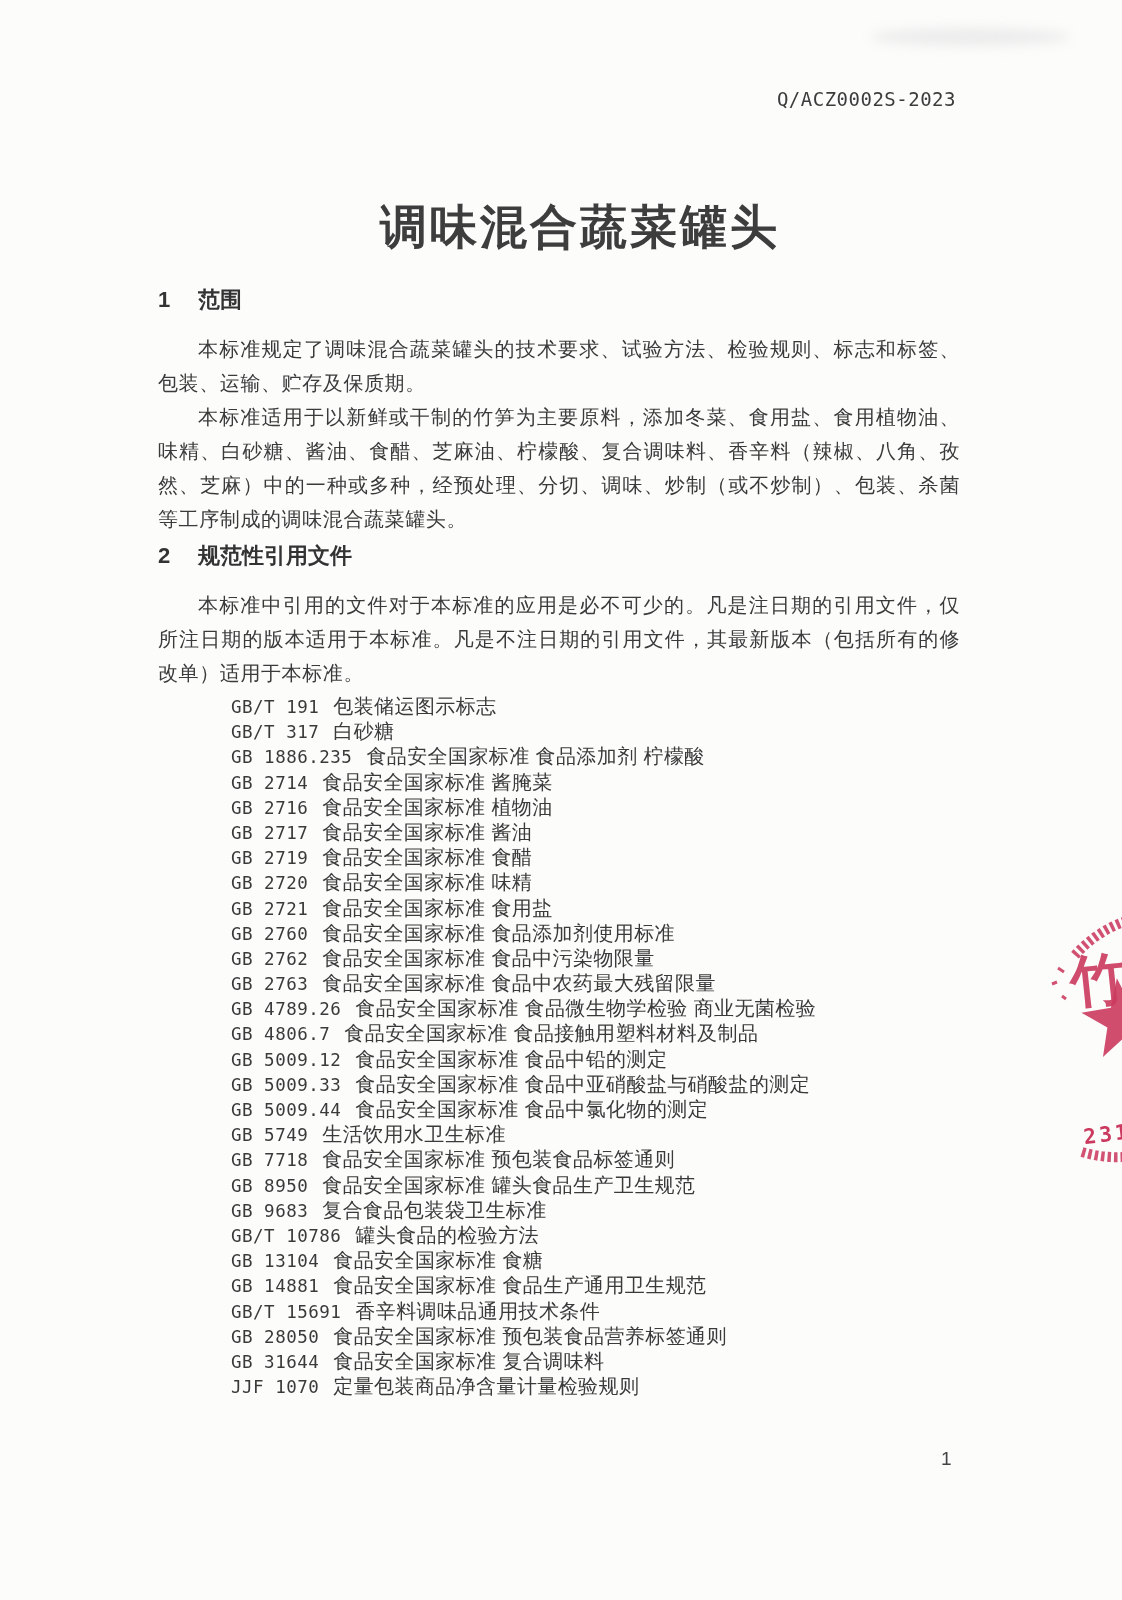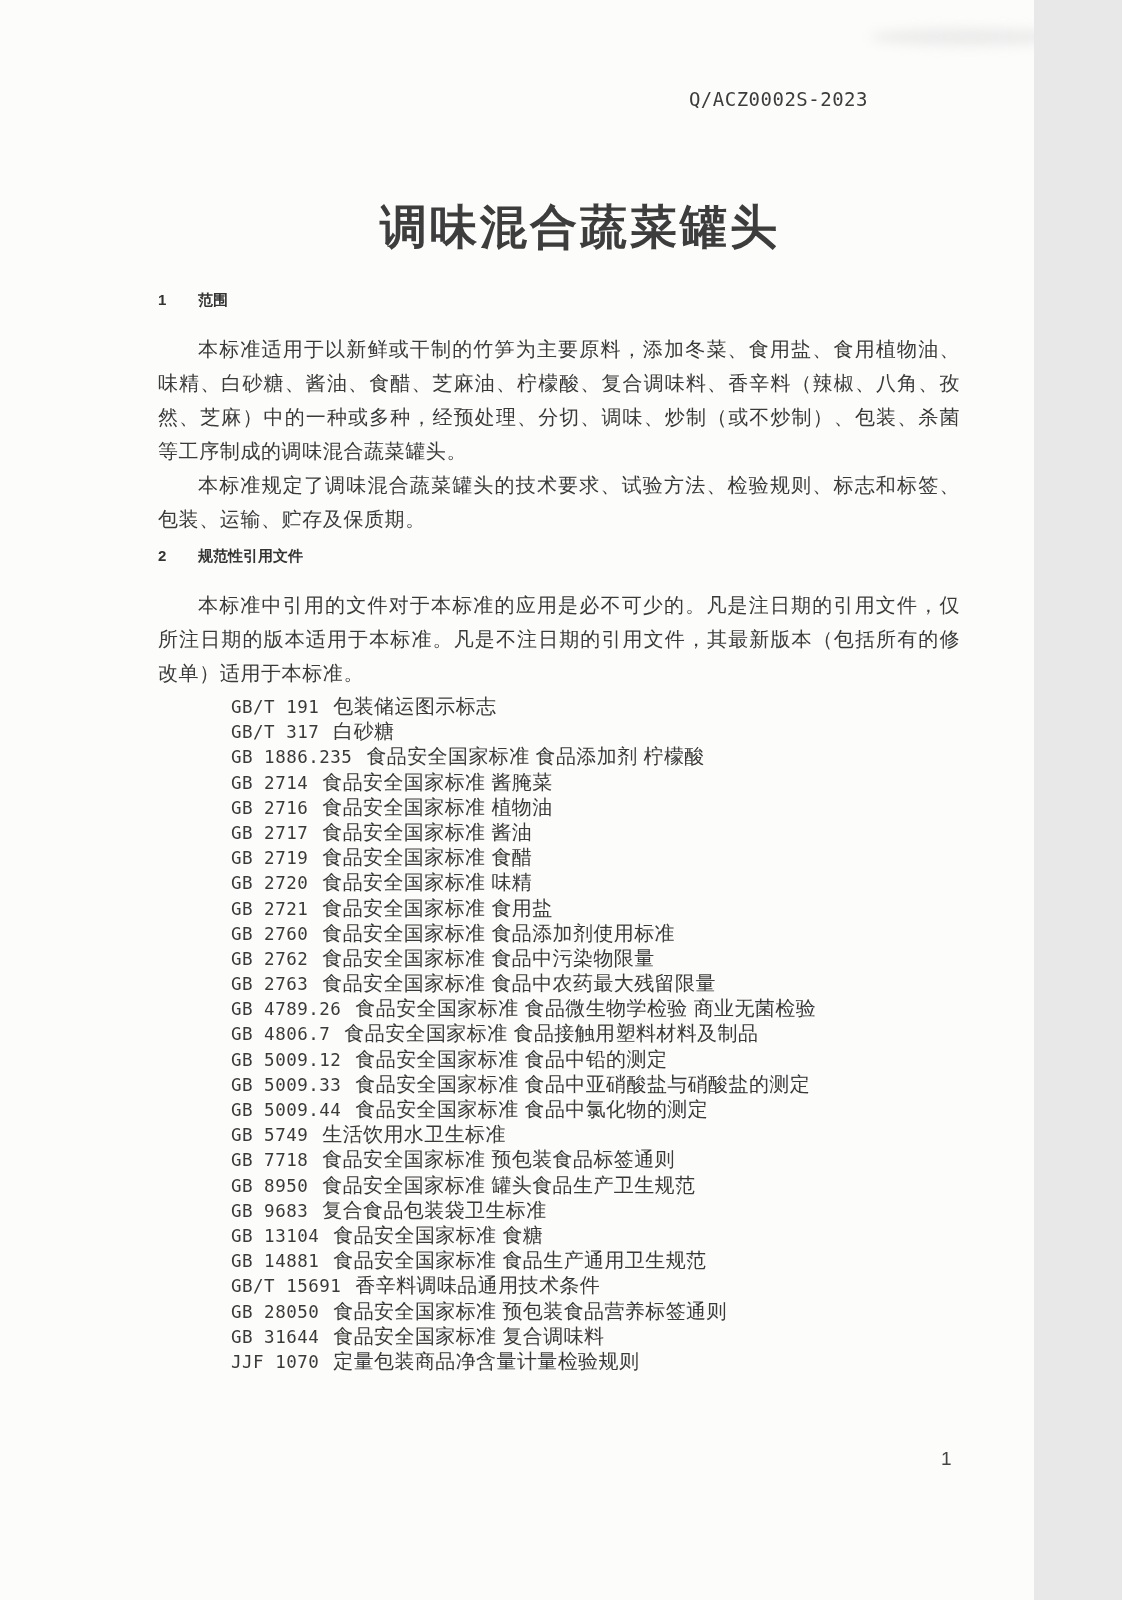--- a/index.html
+++ b/index.html
@@ -2,21 +2,21 @@
 <html><head>
 <meta charset="utf-8">
 <style>
   html, body {
     margin: 0;
     padding: 0;
     background: #e8e8e8;
   }
   .page {
     position: relative;
-    width: 1034px;
+    width: 1122px;
     height: 1600px;
     background: #fcfcfb;
     overflow: hidden;
     font-family: "Liberation Sans", sans-serif;
     color: #3a3a3a;
     text-decoration: underline;
   }
   .scan-smudge {
     position: absolute;
     left: 870px;
@@ -49,21 +49,21 @@
     letter-spacing: 3px;
     color: #3d3d3d;
   }
   .content {
     position: absolute;
     top: 288px;
     left: 158px;
     width: 802px;
   }
   .section-heading {
-    font-size: 15px;
+    font-size: 22px;
     font-weight: 700;
     line-height: 24px;
     margin: 0 0 20px 0;
     color: #333;
   }
   .section-heading .sec-num {
     display: inline-block;
     width: 40px;
   }
   .content p {
@@ -124,22 +124,22 @@
   <div class="doc-number">Q/ACZ0002S-2023</div>
 
   <h1 class="doc-title">调味混合蔬菜罐头</h1>
 
   <div class="content">
 
     <div class="section-heading">
       <span class="sec-num">1</span><span>范围</span>
     </div>
 
+    <p>本标准规定了调味混合蔬菜罐头的技术要求、试验方法、检验规则、标志和标签、包装、运输、贮存及保质期。</p>
     <p>本标准适用于以新鲜或干制的竹笋为主要原料，添加冬菜、食用盐、食用植物油、味精、白砂糖、酱油、食醋、芝麻油、柠檬酸、复合调味料、香辛料（辣椒、八角、孜然、芝麻）中的一种或多种，经预处理、分切、调味、炒制（或不炒制）、包装、杀菌等工序制成的调味混合蔬菜罐头。</p>
-    <p>本标准规定了调味混合蔬菜罐头的技术要求、试验方法、检验规则、标志和标签、包装、运输、贮存及保质期。</p>
 
     <div class="section-heading heading-2">
       <span class="sec-num">2</span><span>规范性引用文件</span>
     </div>
 
     <p>本标准中引用的文件对于本标准的应用是必不可少的。凡是注日期的引用文件，仅所注日期的版本适用于本标准。凡是不注日期的引用文件，其最新版本（包括所有的修改单）适用于本标准。</p>
 
     <ul class="refs">
   <li class="ref-row">
     <span class="ref-code">GB/T 191</span><span class="ref-title">包装储运图示标志</span>
@@ -219,20 +219,23 @@
   </li>
 
   <li class="ref-row">
     <span class="ref-code">GB 8950</span><span class="ref-title">食品安全国家标准 罐头食品生产卫生规范</span>
   </li>
 
   <li class="ref-row">
     <span class="ref-code">GB 9683</span><span class="ref-title">复合食品包装袋卫生标准</span>
   </li>
 
+  <li class="ref-row">
+    <span class="ref-code">GB/T 10786</span><span class="ref-title">罐头食品的检验方法</span>
+  </li>
 
   <li class="ref-row">
     <span class="ref-code">GB 13104</span><span class="ref-title">食品安全国家标准 食糖</span>
   </li>
 
   <li class="ref-row">
     <span class="ref-code">GB 14881</span><span class="ref-title">食品安全国家标准 食品生产通用卫生规范</span>
   </li>
 
   <li class="ref-row">

